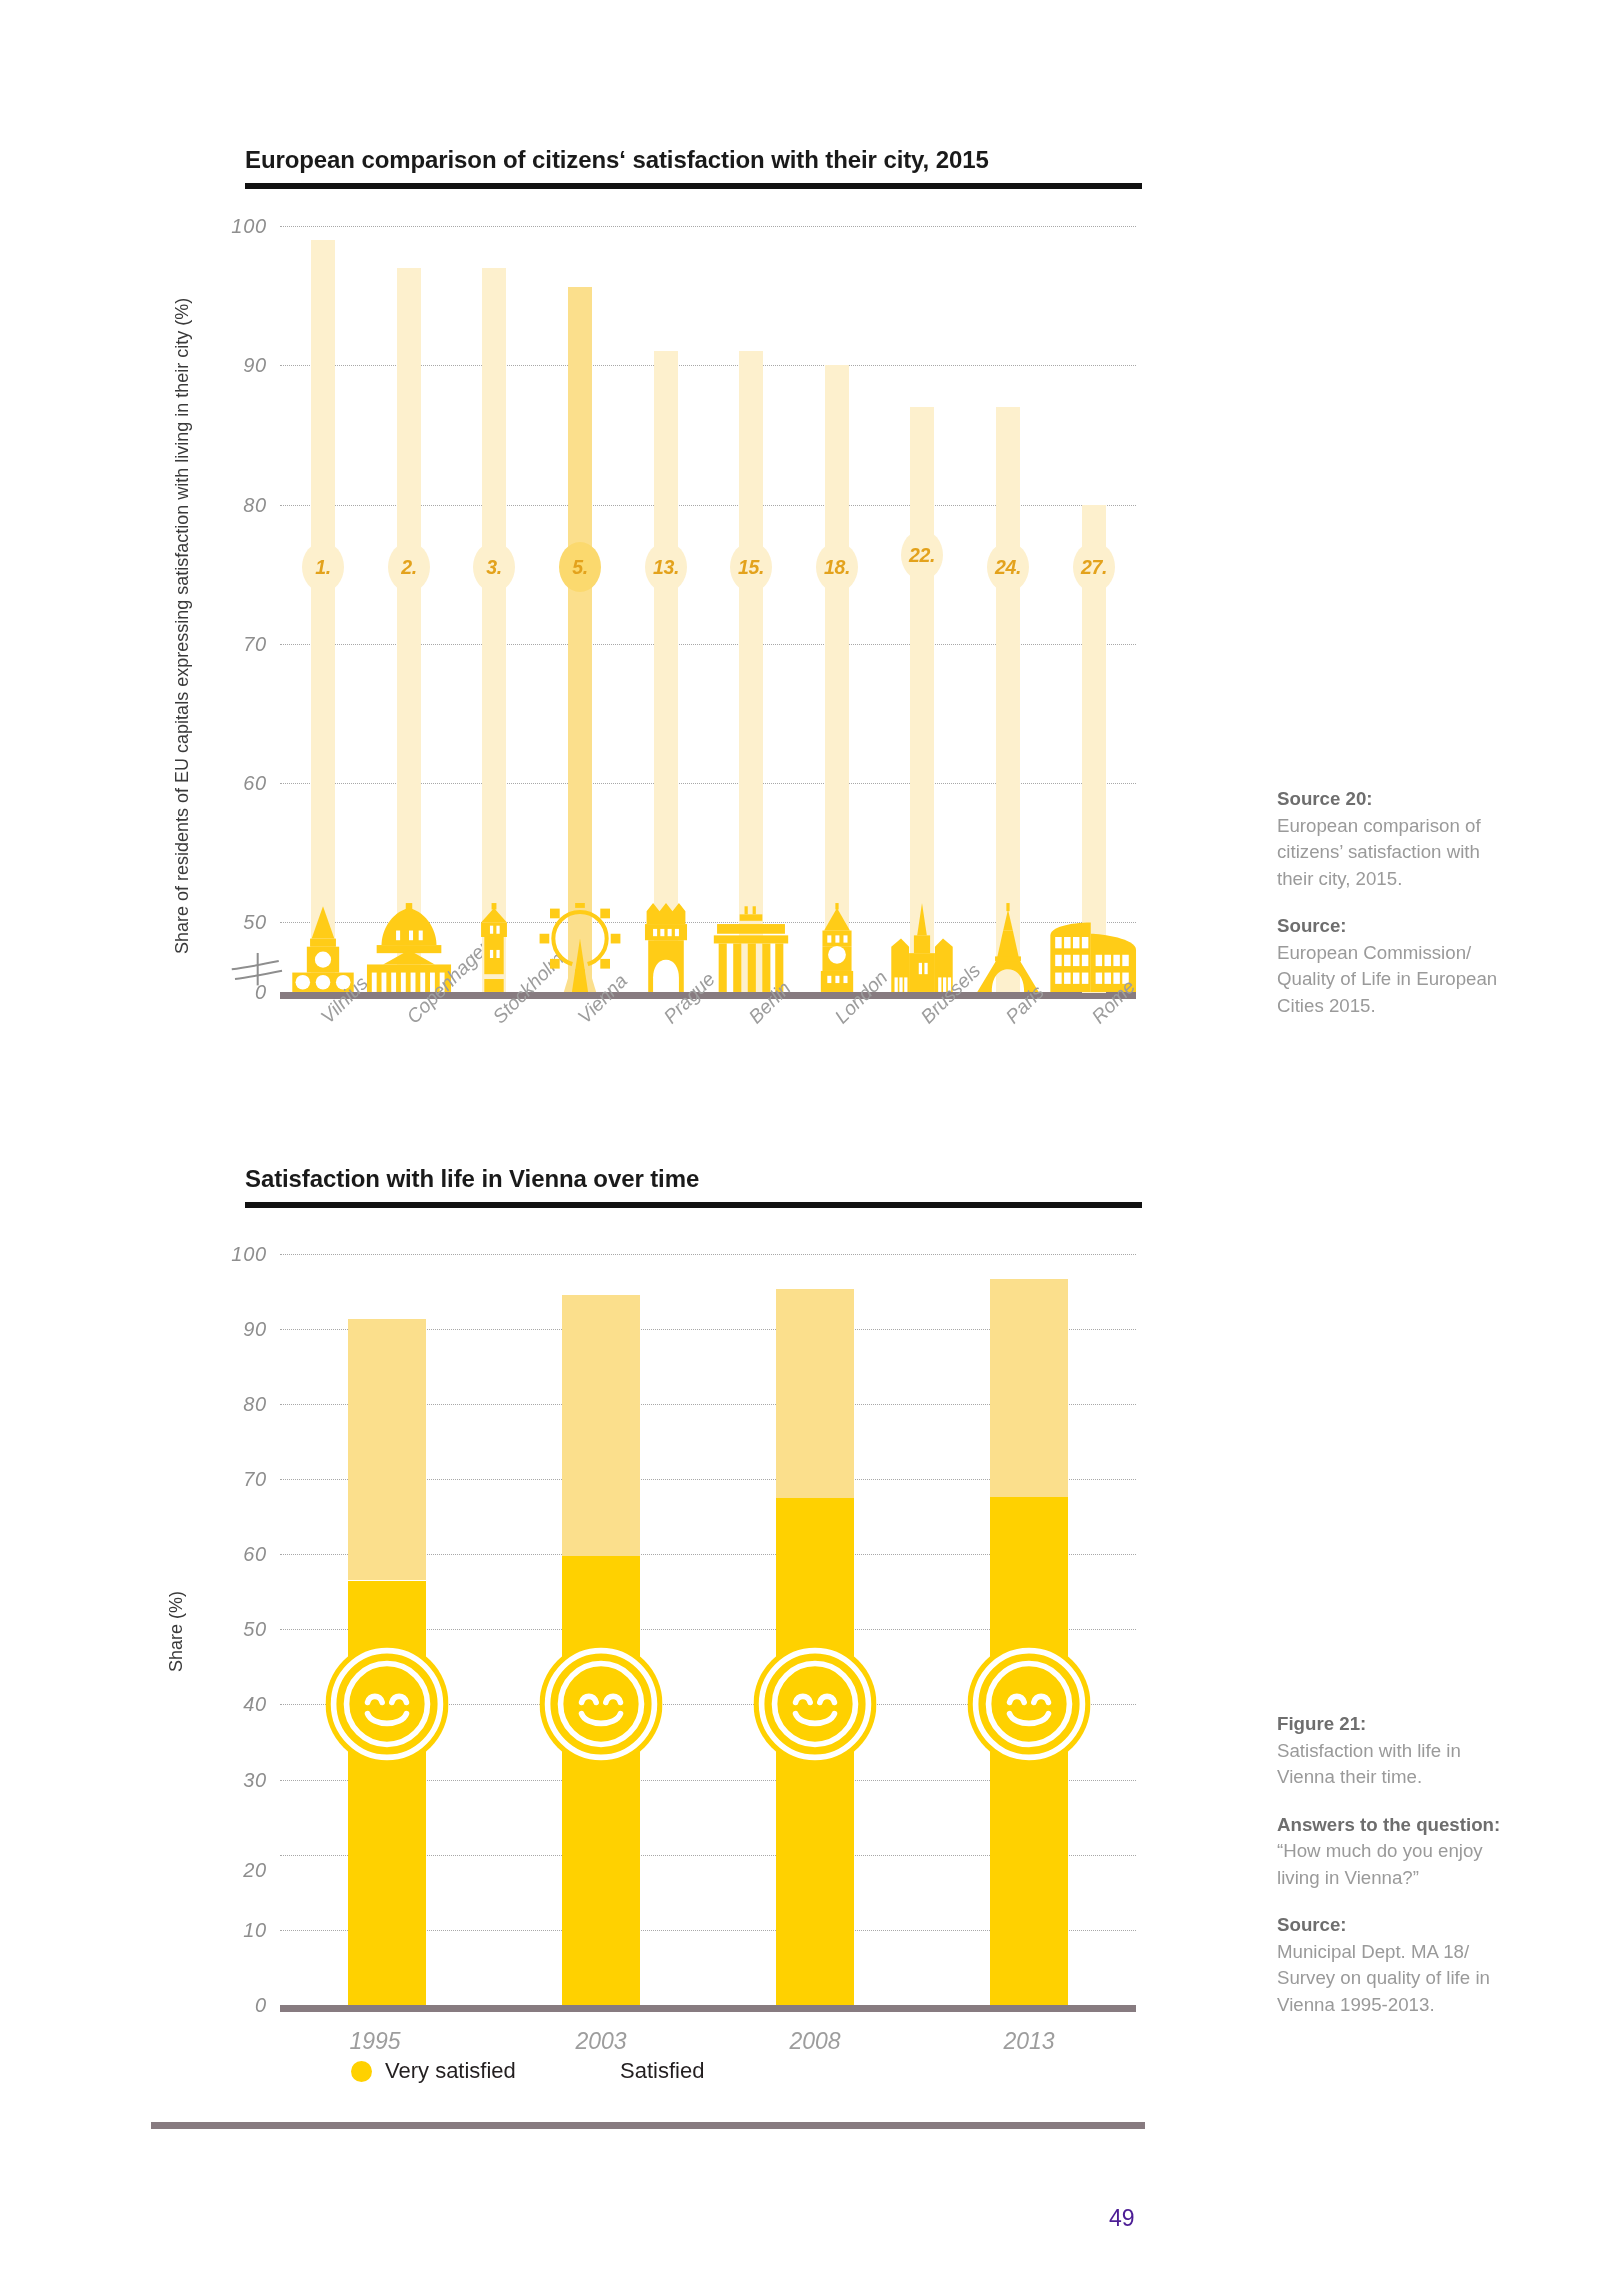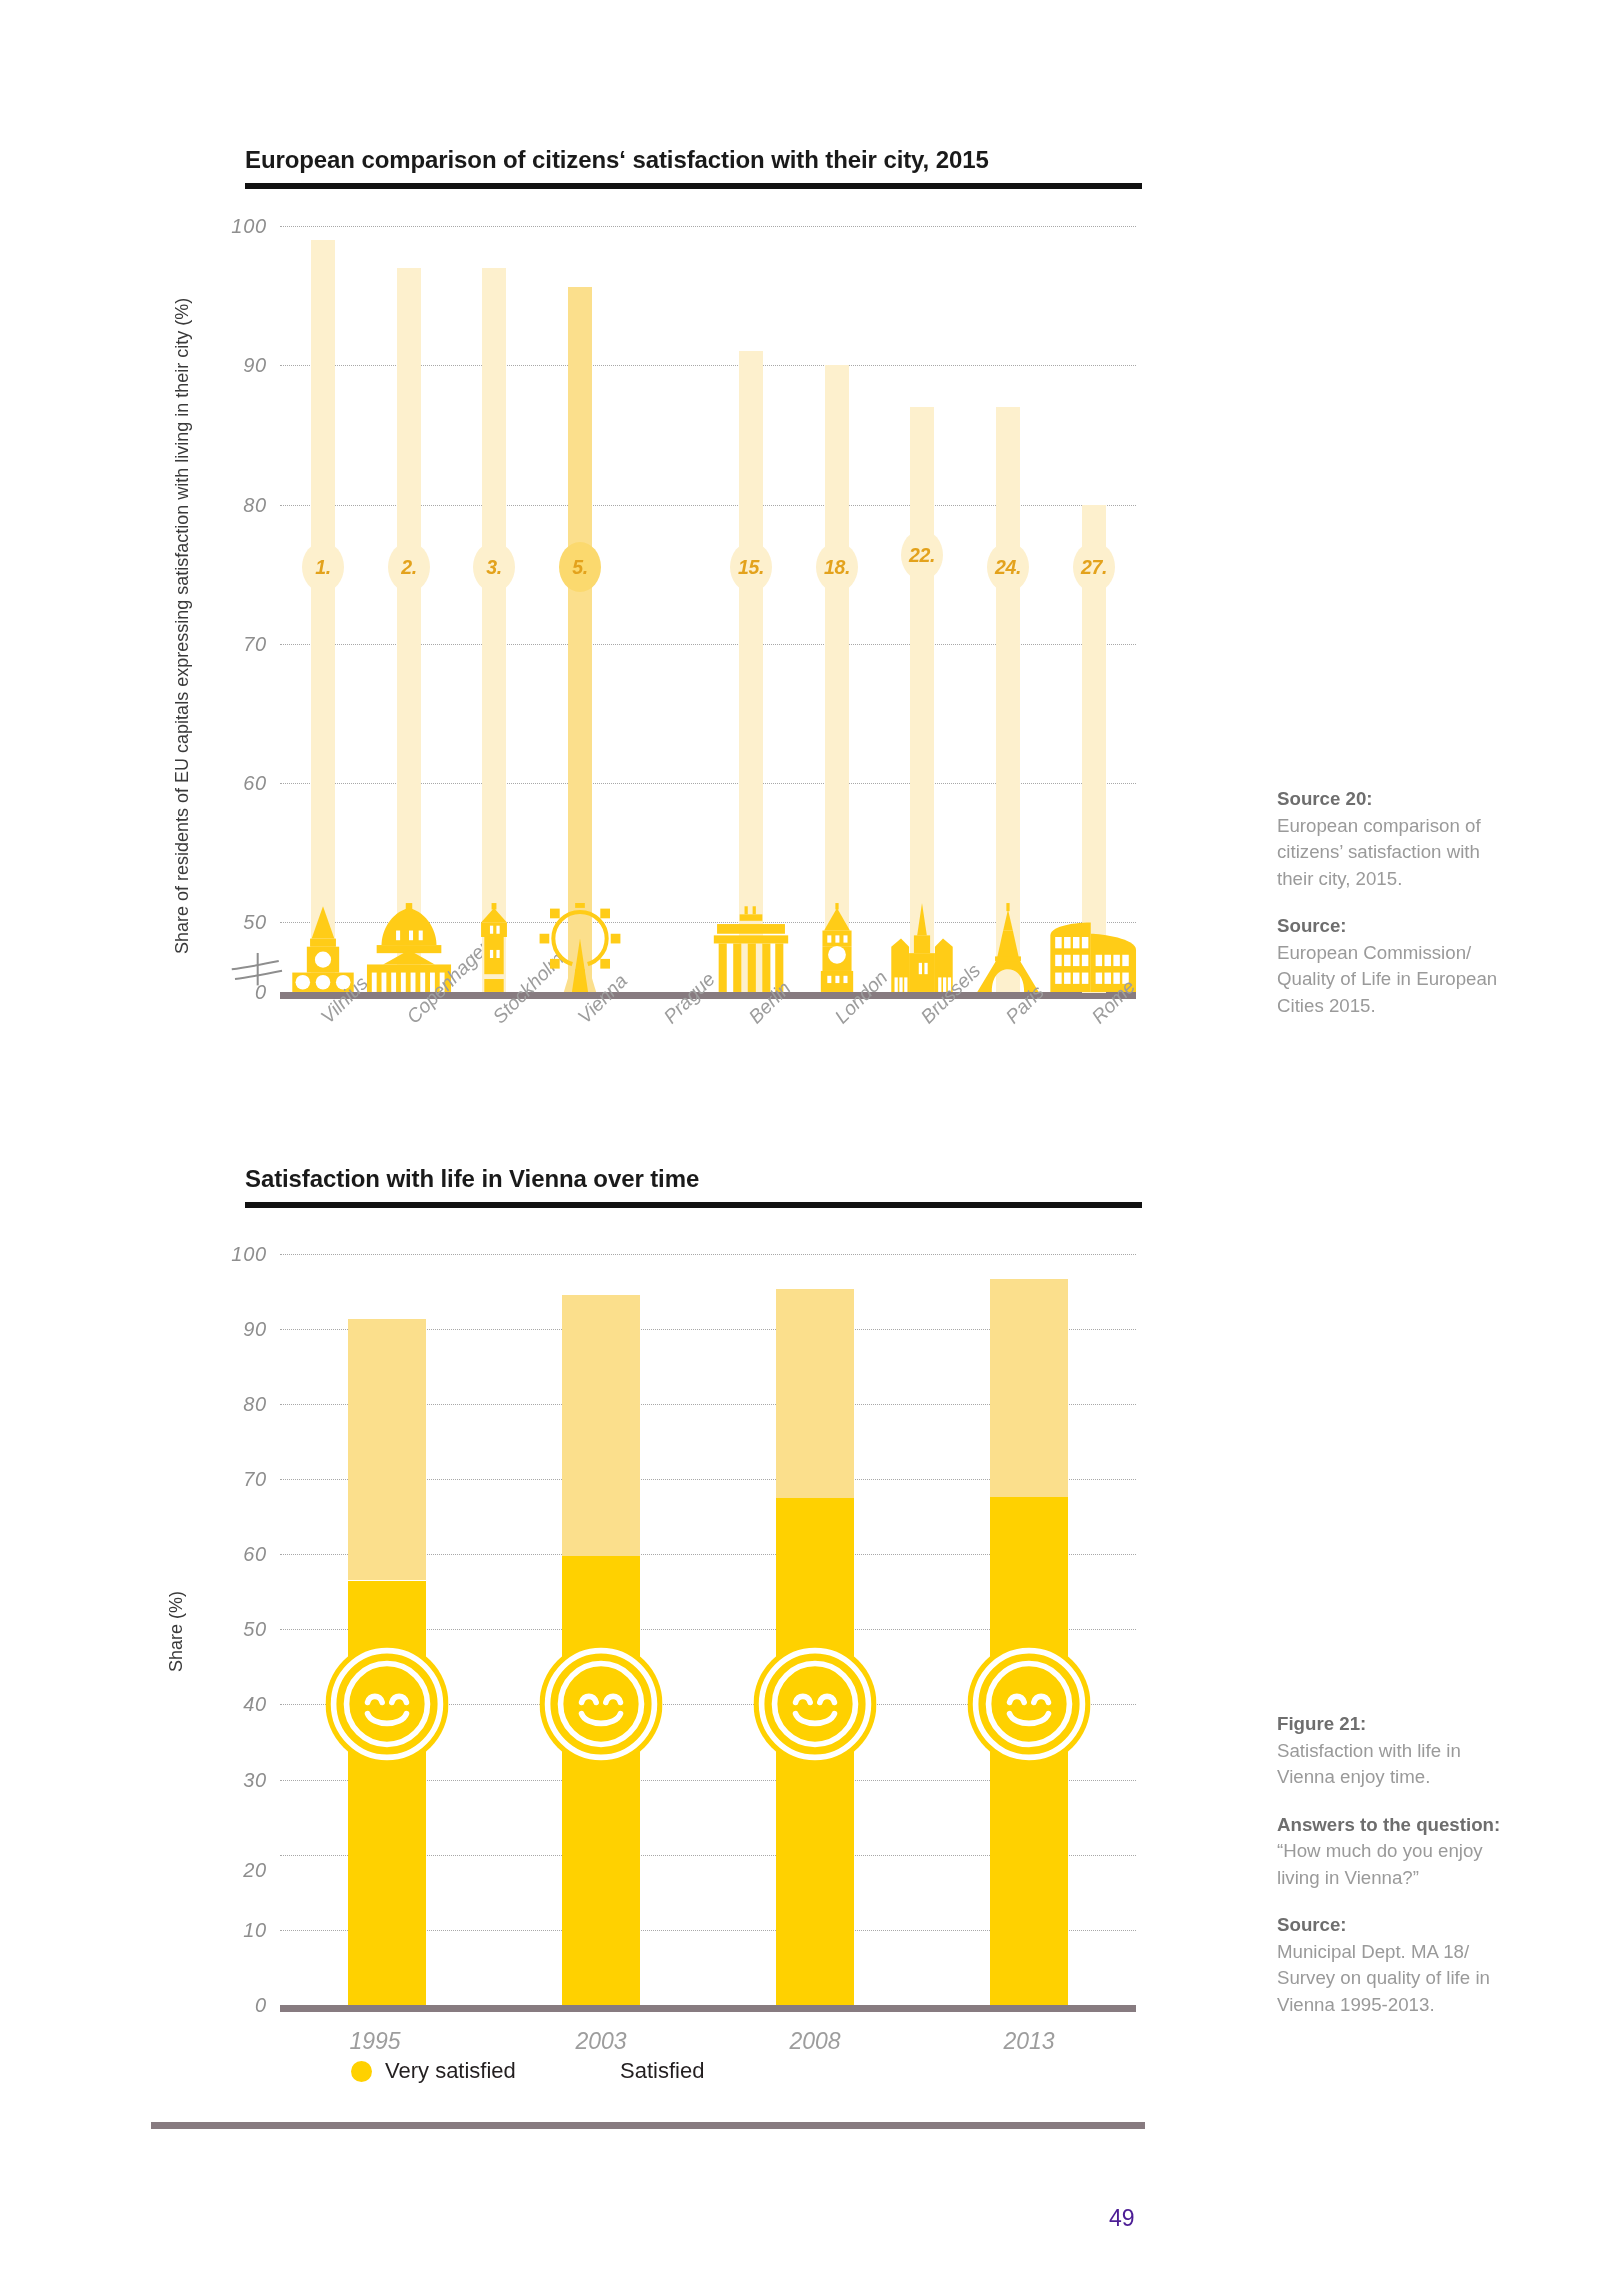--- a/index.html
+++ b/index.html
@@ -210,20 +210,34 @@
             <rect x="98" y="38" width="12" height="12" fill="#FFCC17"></rect>
             <rect x="85.11269837220809" y="69.11269837220809" width="12" height="12" fill="#FFCC17"></rect>
             <rect x="54.00000000000001" y="82" width="12" height="12" fill="#FFCC17"></rect>
             <rect x="22.887301627791913" y="69.1126983722081" width="12" height="12" fill="#FFCC17"></rect>
             <rect x="10" y="38.00000000000001" width="12" height="12" fill="#FFCC17"></rect>
             <rect x="22.887301627791903" y="6.887301627791917" width="12" height="12" fill="#FFCC17"></rect>
           </svg></div>
         <div class="rankbadge vienna" style="top: 341px;">5.</div>
       </div>
       <div class="citylabel" style="left: 293px; top: 786px;">Vienna</div>
+      <div class="barcol" style="left: 343px; width: 86px;">
+        <div class="bar1" title="Prague: 91%" style="top: 125px; height: 641px;"></div>
+        <div class="landmark" style="width: 97px; height: 89px; bottom: 0px;"><svg width="97" height="89" viewBox="0 0 120 110">
+            <path d="M36,10 L44,0 L52,10 L60,0 L68,10 L76,0 L84,10 L84,26 L36,26 Z" fill="#FFCC17"></path>
+            <rect x="34" y="26" width="52" height="20" fill="#FFCC17"></rect>
+            <rect x="38" y="46" width="44" height="64" fill="#FFCC17"></rect>
+            <path d="M60,70 C50,70 44,80 44,92 L44,110 L76,110 L76,92 C76,80 70,70 60,70 Z" fill="#fff"></path>
+            <rect x="44" y="32" width="5" height="9" fill="#fff"></rect>
+            <rect x="53" y="32" width="5" height="9" fill="#fff"></rect>
+            <rect x="62" y="32" width="5" height="9" fill="#fff"></rect>
+            <rect x="71" y="32" width="5" height="9" fill="#fff"></rect>
+          </svg></div>
+        <div class="rankbadge" style="top: 341px;">13.</div>
+      </div>
       <div class="citylabel" style="left: 379px; top: 786px;">Prague</div>
       <div class="barcol" style="left: 428px; width: 86px;">
         <div class="bar1" title="Berlin: 91%" style="top: 125px; height: 641px;"></div>
         <div class="landmark" style="width: 97px; height: 89px; bottom: 0px;"><svg width="97" height="89" viewBox="0 0 120 110">
             <rect x="46" y="14" width="28" height="8" fill="#FFCC17"></rect>
             <rect x="52" y="4" width="4" height="10" fill="#FFCC17"></rect>
             <rect x="62" y="4" width="4" height="10" fill="#FFCC17"></rect>
             <rect x="18" y="26" width="84" height="12" fill="#FFCC17"></rect>
             <rect x="14" y="40" width="92" height="10" fill="#FFCC17"></rect>
             <rect x="20" y="50" width="10" height="60" fill="#FFCC17"></rect>
@@ -413,21 +427,21 @@
   <div class="caption" style="left:1277px;top:786px;">
     <div class="cap-h">Source 20:</div>
     <div class="cap-b">European comparison of citizens’ satisfaction with their city, 2015.</div>
     <div class="cap-gap"></div>
     <div class="cap-h">Source:</div>
     <div class="cap-b">European Commission/ Quality of Life in European Cities 2015.</div>
   </div>
 
   <div class="caption" style="left:1277px;top:1711px;">
     <div class="cap-h">Figure 21:</div>
-    <div class="cap-b">Satisfaction with life in Vienna enjoy time.</div>
+    <div class="cap-b">Satisfaction with life in Vienna their time.</div>
     <div class="cap-gap"></div>
     <div class="cap-h">Answers to the question:</div>
     <div class="cap-b">“How much do you enjoy living in Vienna?”</div>
     <div class="cap-gap"></div>
     <div class="cap-h">Source:</div>
     <div class="cap-b">Municipal Dept. MA 18/ Survey on quality of life in Vienna 1995-2013.</div>
   </div>
 
   <div class="footer-rule" style="left:151px;top:2122px;width:994px;"></div>
   <div class="pagenum" style="left:1109px;top:2205px;">49</div>

